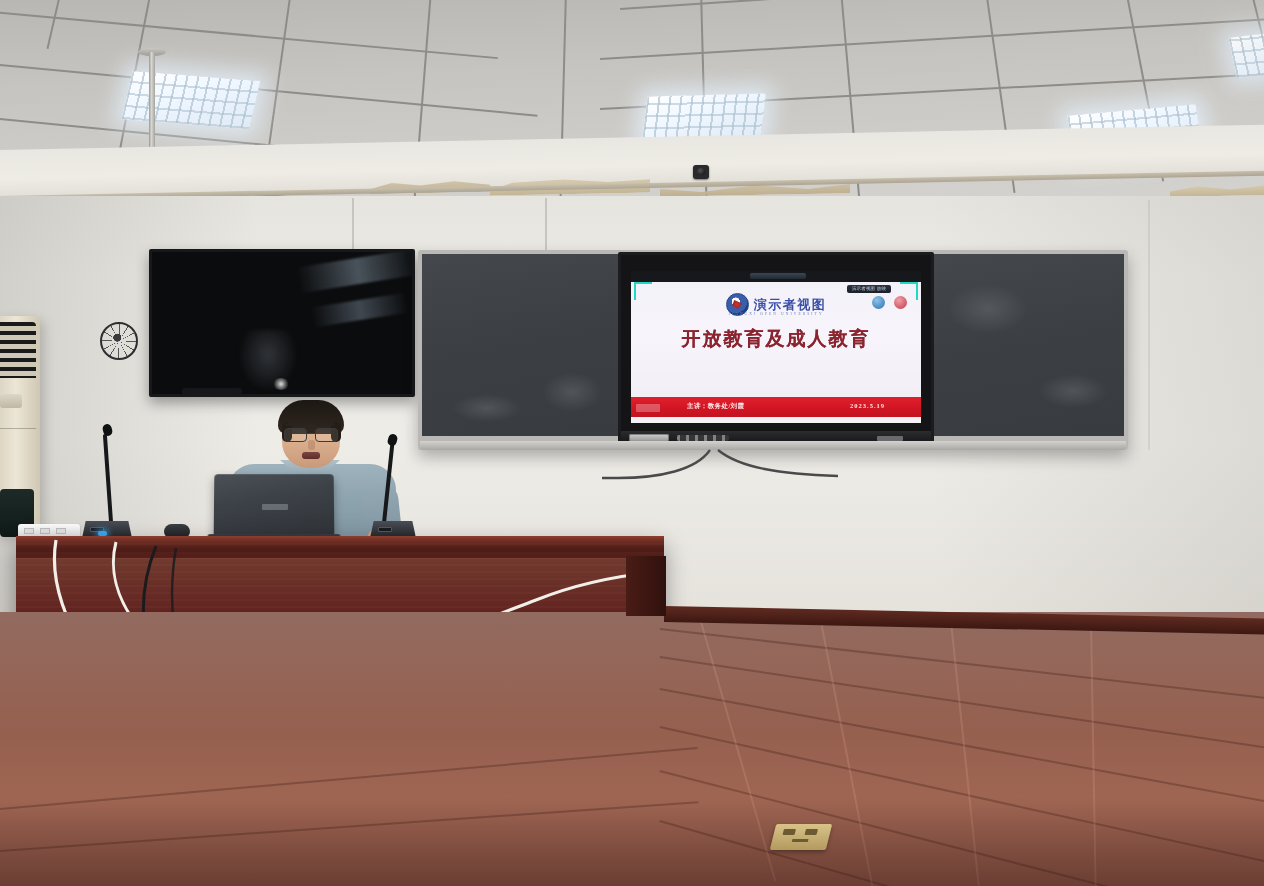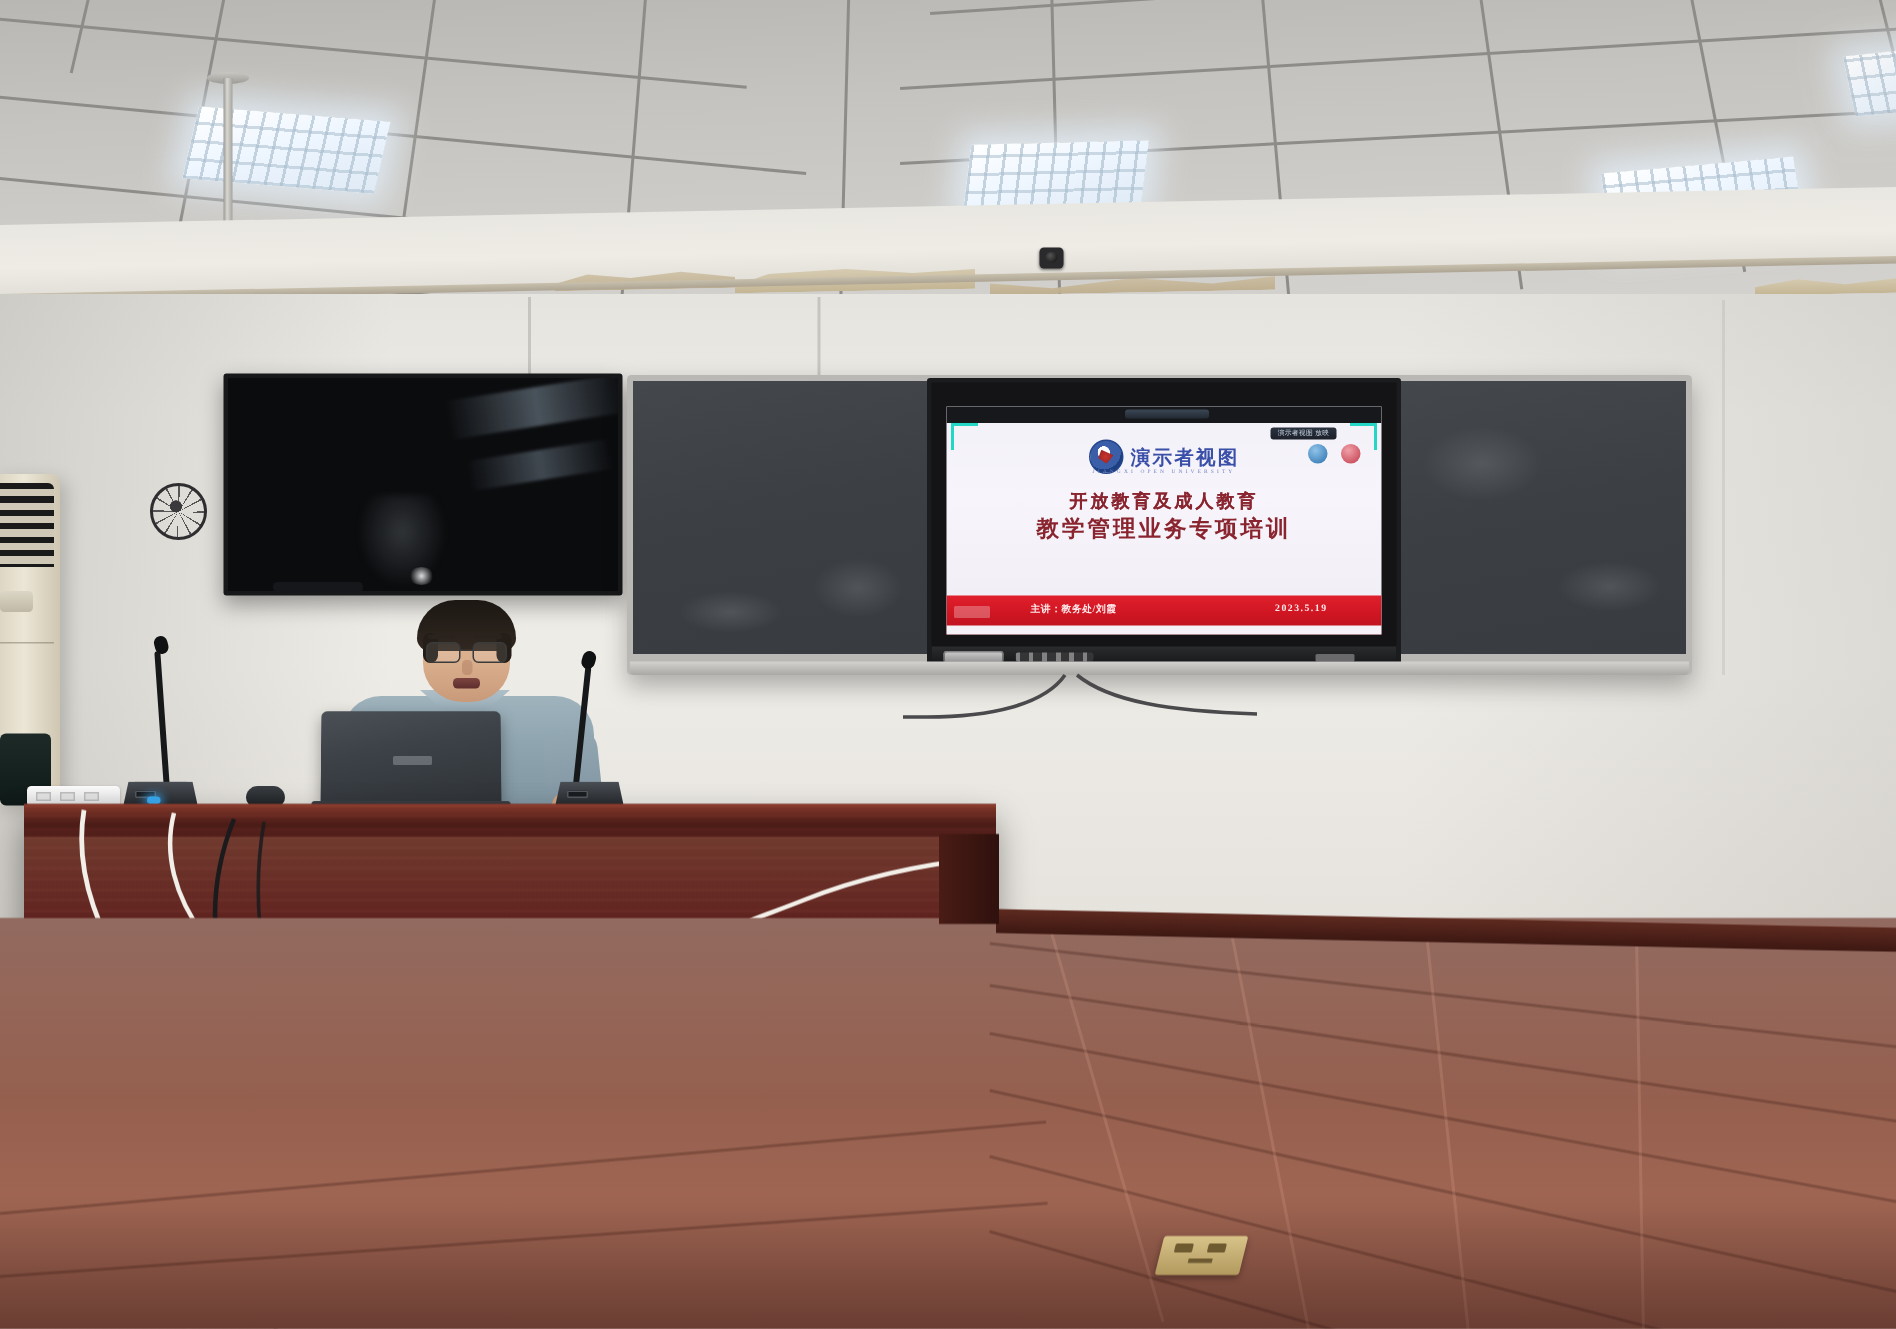--- a/index.html
+++ b/index.html
@@ -98,21 +98,21 @@
     border:1.2px solid #24468c;position:relative;}
   .crest:after{content:"";position:absolute;left:26%;top:28%;width:48%;height:44%;
     background:radial-gradient(circle at 50% 50%,#c9342f,#8f1f1d);clip-path:polygon(20% 0,100% 40%,55% 100%,0 60%);}
   .logo-cn{font-family:"Liberation Serif",serif;font-size:13px;font-weight:bold;color:#3a4fa8;
     letter-spacing:1.5px;line-height:1;}
   .logo-en{position:absolute;left:0;right:0;top:41px;text-align:center;font-size:3.6px;color:#6f7fbe;
     letter-spacing:2.1px;font-family:"Liberation Serif",serif;}
 
   .slide-title{position:absolute;left:0;right:0;top:55px;text-align:center;
     font-family:"Liberation Serif",serif;color:#8a2530;}
-  .slide-title .l1{font-size:12px;letter-spacing:2px;line-height:1.38;font-weight:bold;
+  .slide-title .l1{font-size:19px;letter-spacing:2px;line-height:1.38;font-weight:bold;
     background:linear-gradient(180deg,#9b3a46,#7d1f2c);-webkit-background-clip:text;}
   .slide-title .l2{font-size:15px;letter-spacing:2px;line-height:1.38;font-weight:bold;}
 
   .slide-foot{position:absolute;left:0;right:0;bottom:0;height:26px;
     background:linear-gradient(180deg,#e0202c 0%,#cf1522 48%,#b81220 100%);}
   .foot-chip{position:absolute;left:5px;top:7px;width:24px;height:8px;border-radius:1px;
     background:rgba(255,255,255,.28);}
   .foot-pres{position:absolute;left:56px;top:5px;font-size:6.5px;color:#ffe9ea;letter-spacing:.4px;
     font-family:"Liberation Serif",serif;font-weight:bold;}
   .foot-date{position:absolute;right:36px;top:5px;font-size:6.5px;color:#ffe9ea;letter-spacing:1px;
@@ -343,21 +343,20 @@
         <div class="roundicon b"></div>
 
         <div class="logo-row">
           <div class="crest"></div>
           <div class="logo-cn">演示者视图</div>
         </div>
         <div class="logo-en">JIANGXI OPEN UNIVERSITY</div>
 
         <div class="slide-title">
           <div class="l1">开放教育及成人教育</div>
-          <div class="l2">教学管理业务专项培训</div>
         </div>
 
         <div class="slide-foot">
           <div class="foot-chip"></div>
           <div class="foot-pres">主讲：教务处/刘霞</div>
           <div class="foot-date">2023.5.19</div>
         </div>
         <div class="slide-bottomstrip"></div>
       </div>
 

